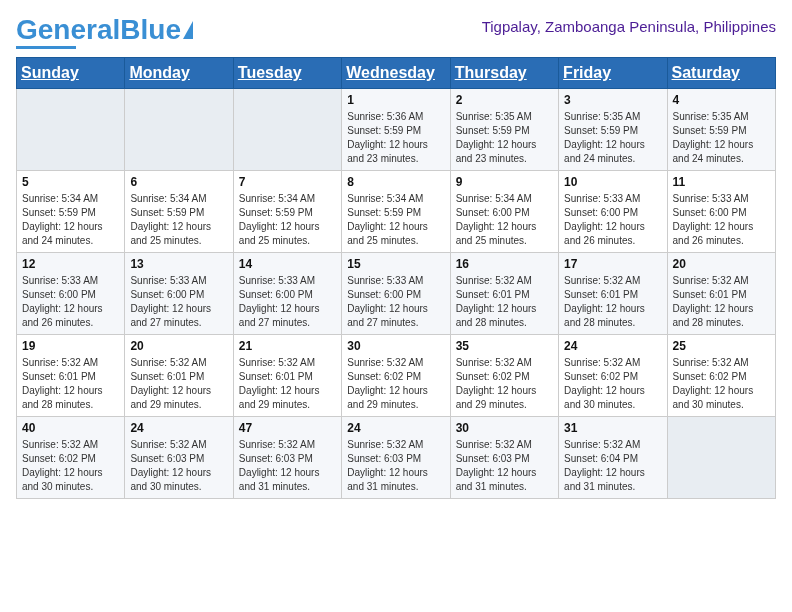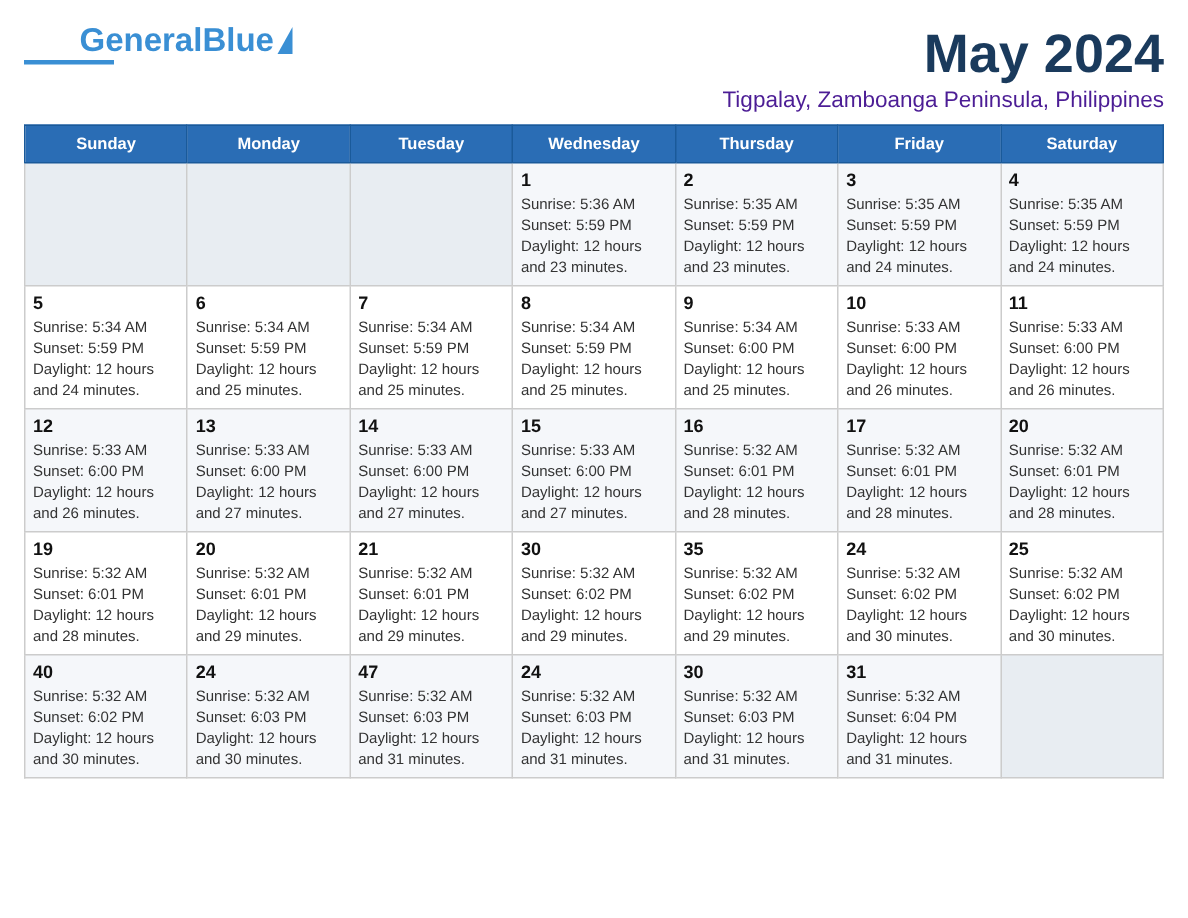--- a/index.html
+++ b/index.html
@@ -15,25 +15,24 @@
       align-items: flex-start;
       justify-content: space-between;
       margin-bottom: 8px;
     }
     .logo {
       display: flex;
       flex-direction: column;
       align-items: flex-start;
     }
     .logo-text {
-      font-size: 22px;
+      font-size: 28px;
       font-weight: bold;
       color: #1a3a5c;
       line-height: 1;
-      margin-left: 37px;
     }
     .logo-text span {
       color: #3a8fd4;
     }
     .logo-triangle {
       display: inline-block;
       width: 0;
       height: 0;
       border-left: 10px solid transparent;
       border-bottom: 18px solid #3a8fd4;
@@ -64,24 +63,25 @@
       width: 100%;
       border-collapse: collapse;
       table-layout: fixed;
     }
     thead tr {
       background: #2a6db5;
       color: #fff;
     }
     thead th {
       padding: 6px 4px;
-      font-size: 11px;
+      font-size: 16px;
       font-weight: bold;
-      text-align: center;
+      text-align: left;
       border: 1px solid #1a5a9a;
+      text-decoration: underline;
     }
     tbody tr {
       vertical-align: top;
     }
     tbody td {
       border: 1px solid #ccc;
       padding: 4px 5px;
       font-size: 10.5px;
       color: #222;
       height: 80px;
@@ -112,21 +112,20 @@
   <div class="logo">
     <div style="display:flex;align-items:center;">
       <span class="logo-text">
         <span>General</span><span style="color:#3a8fd4;">Blue</span>
       </span>
       <span class="logo-triangle"></span>
     </div>
     <div class="logo-line"></div>
   </div>
   <div class="title-block">
-    <div class="month-year">May 2024</div>
     <div class="location">Tigpalay, Zamboanga Peninsula, Philippines</div>
   </div>
 </div>
 
 <table>
   <thead>
     <tr>
       <th>Sunday</th>
       <th>Monday</th>
       <th>Tuesday</th>

